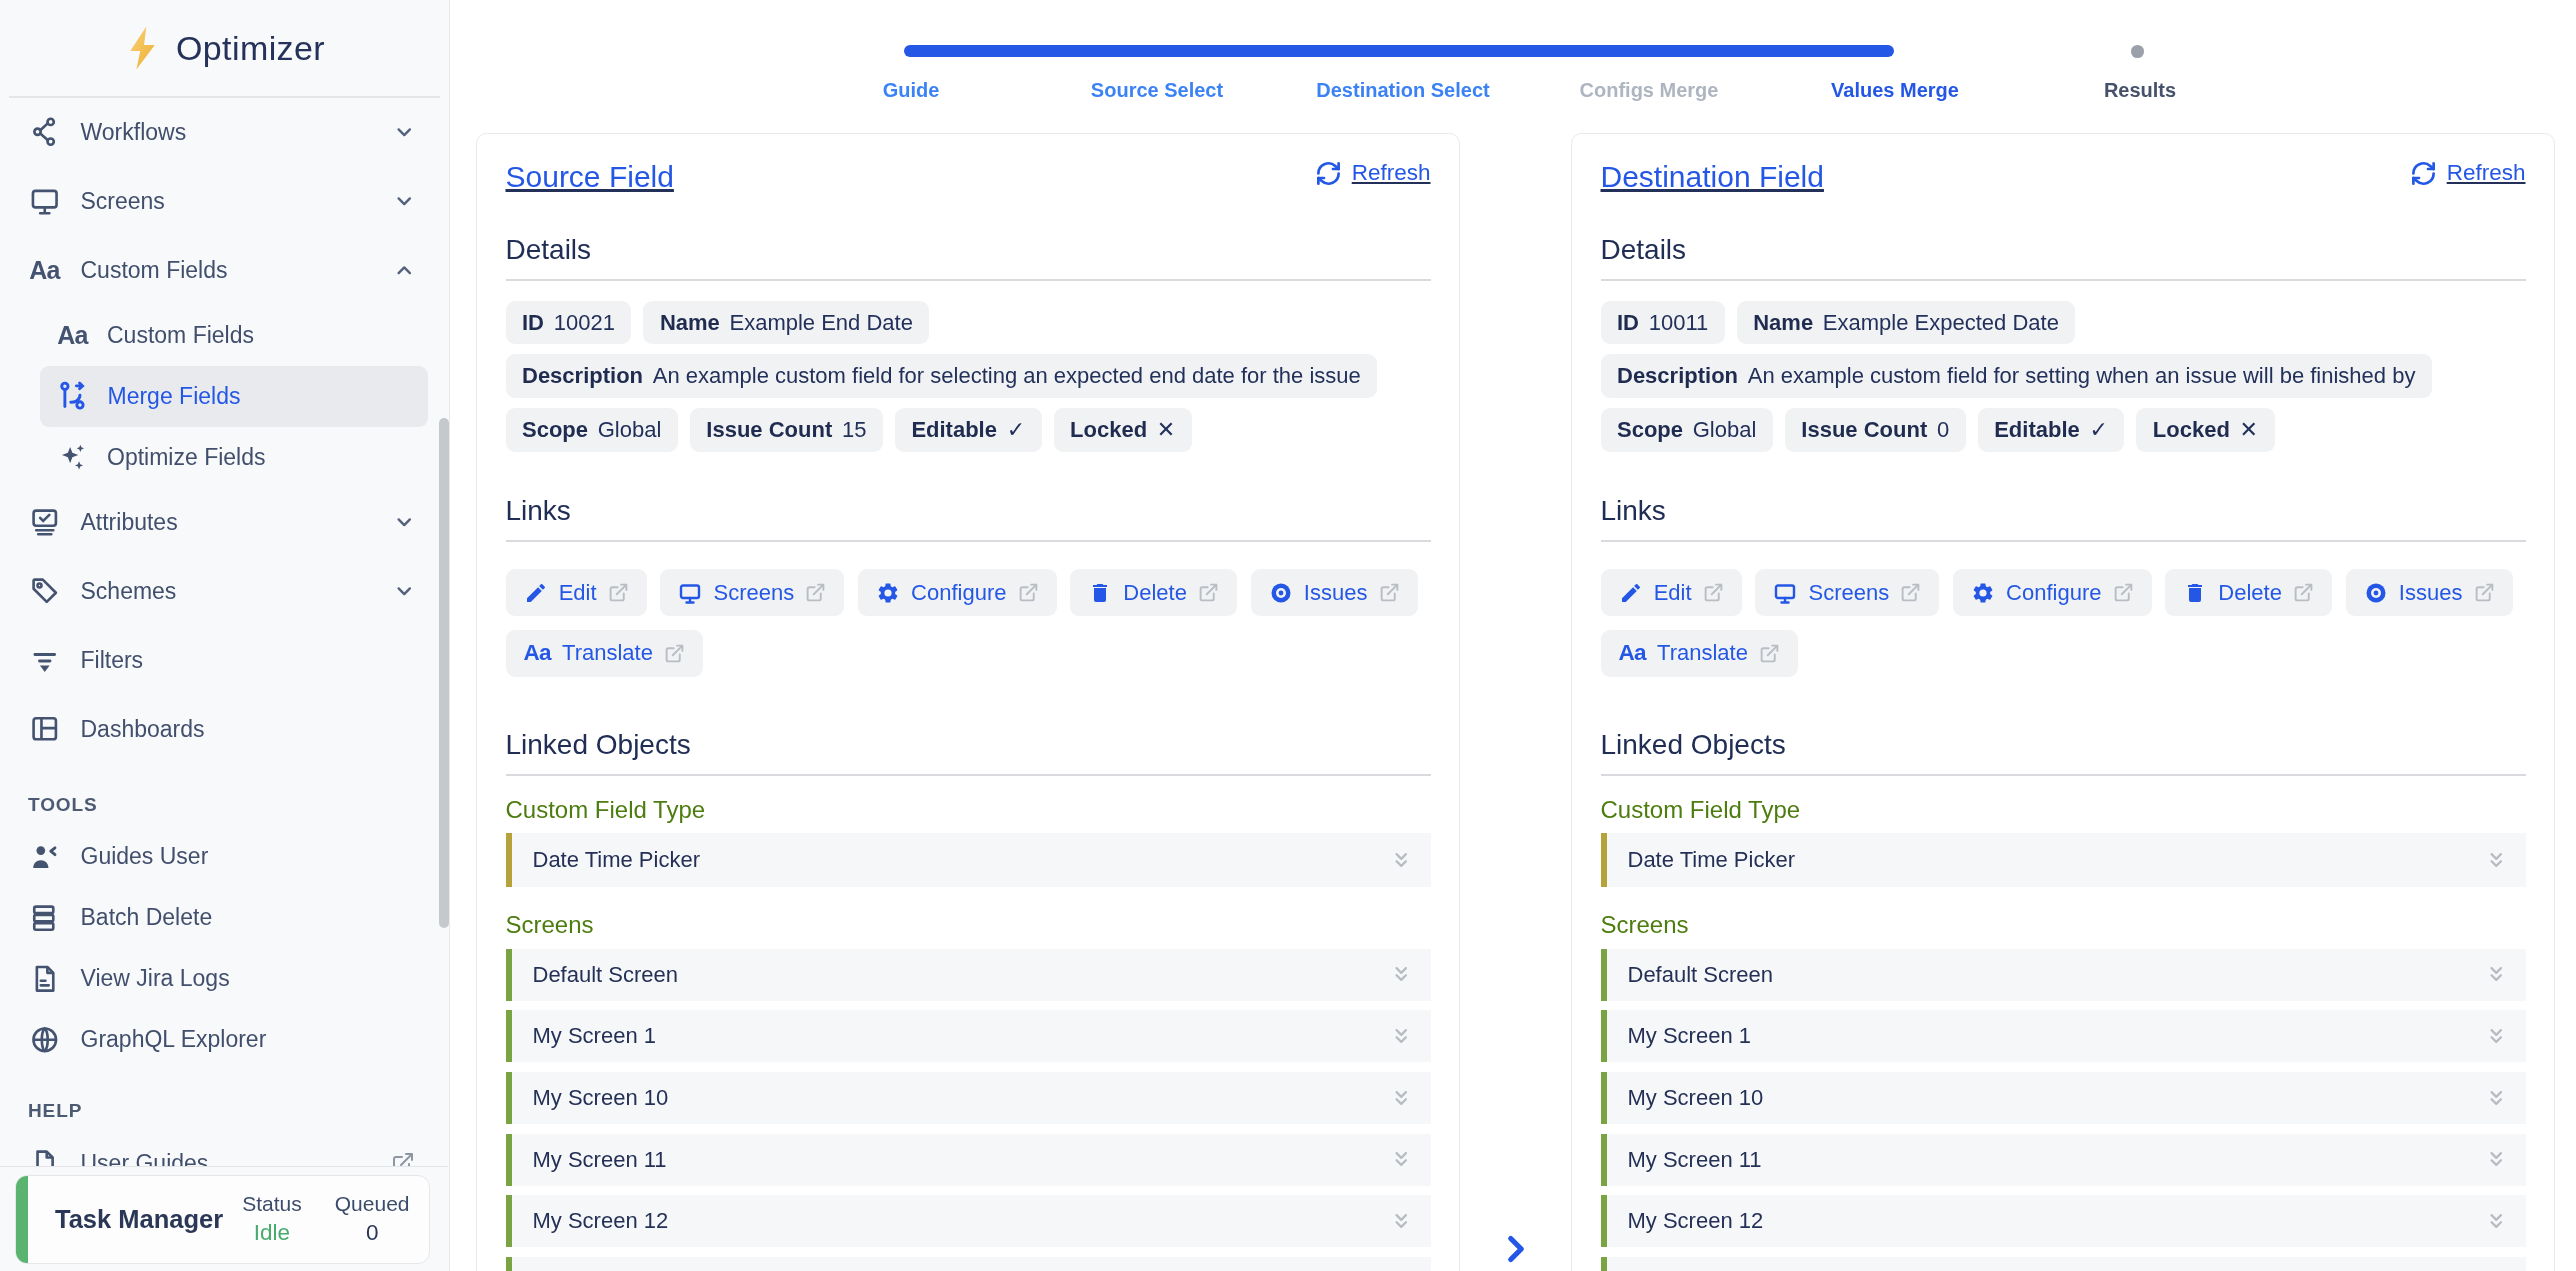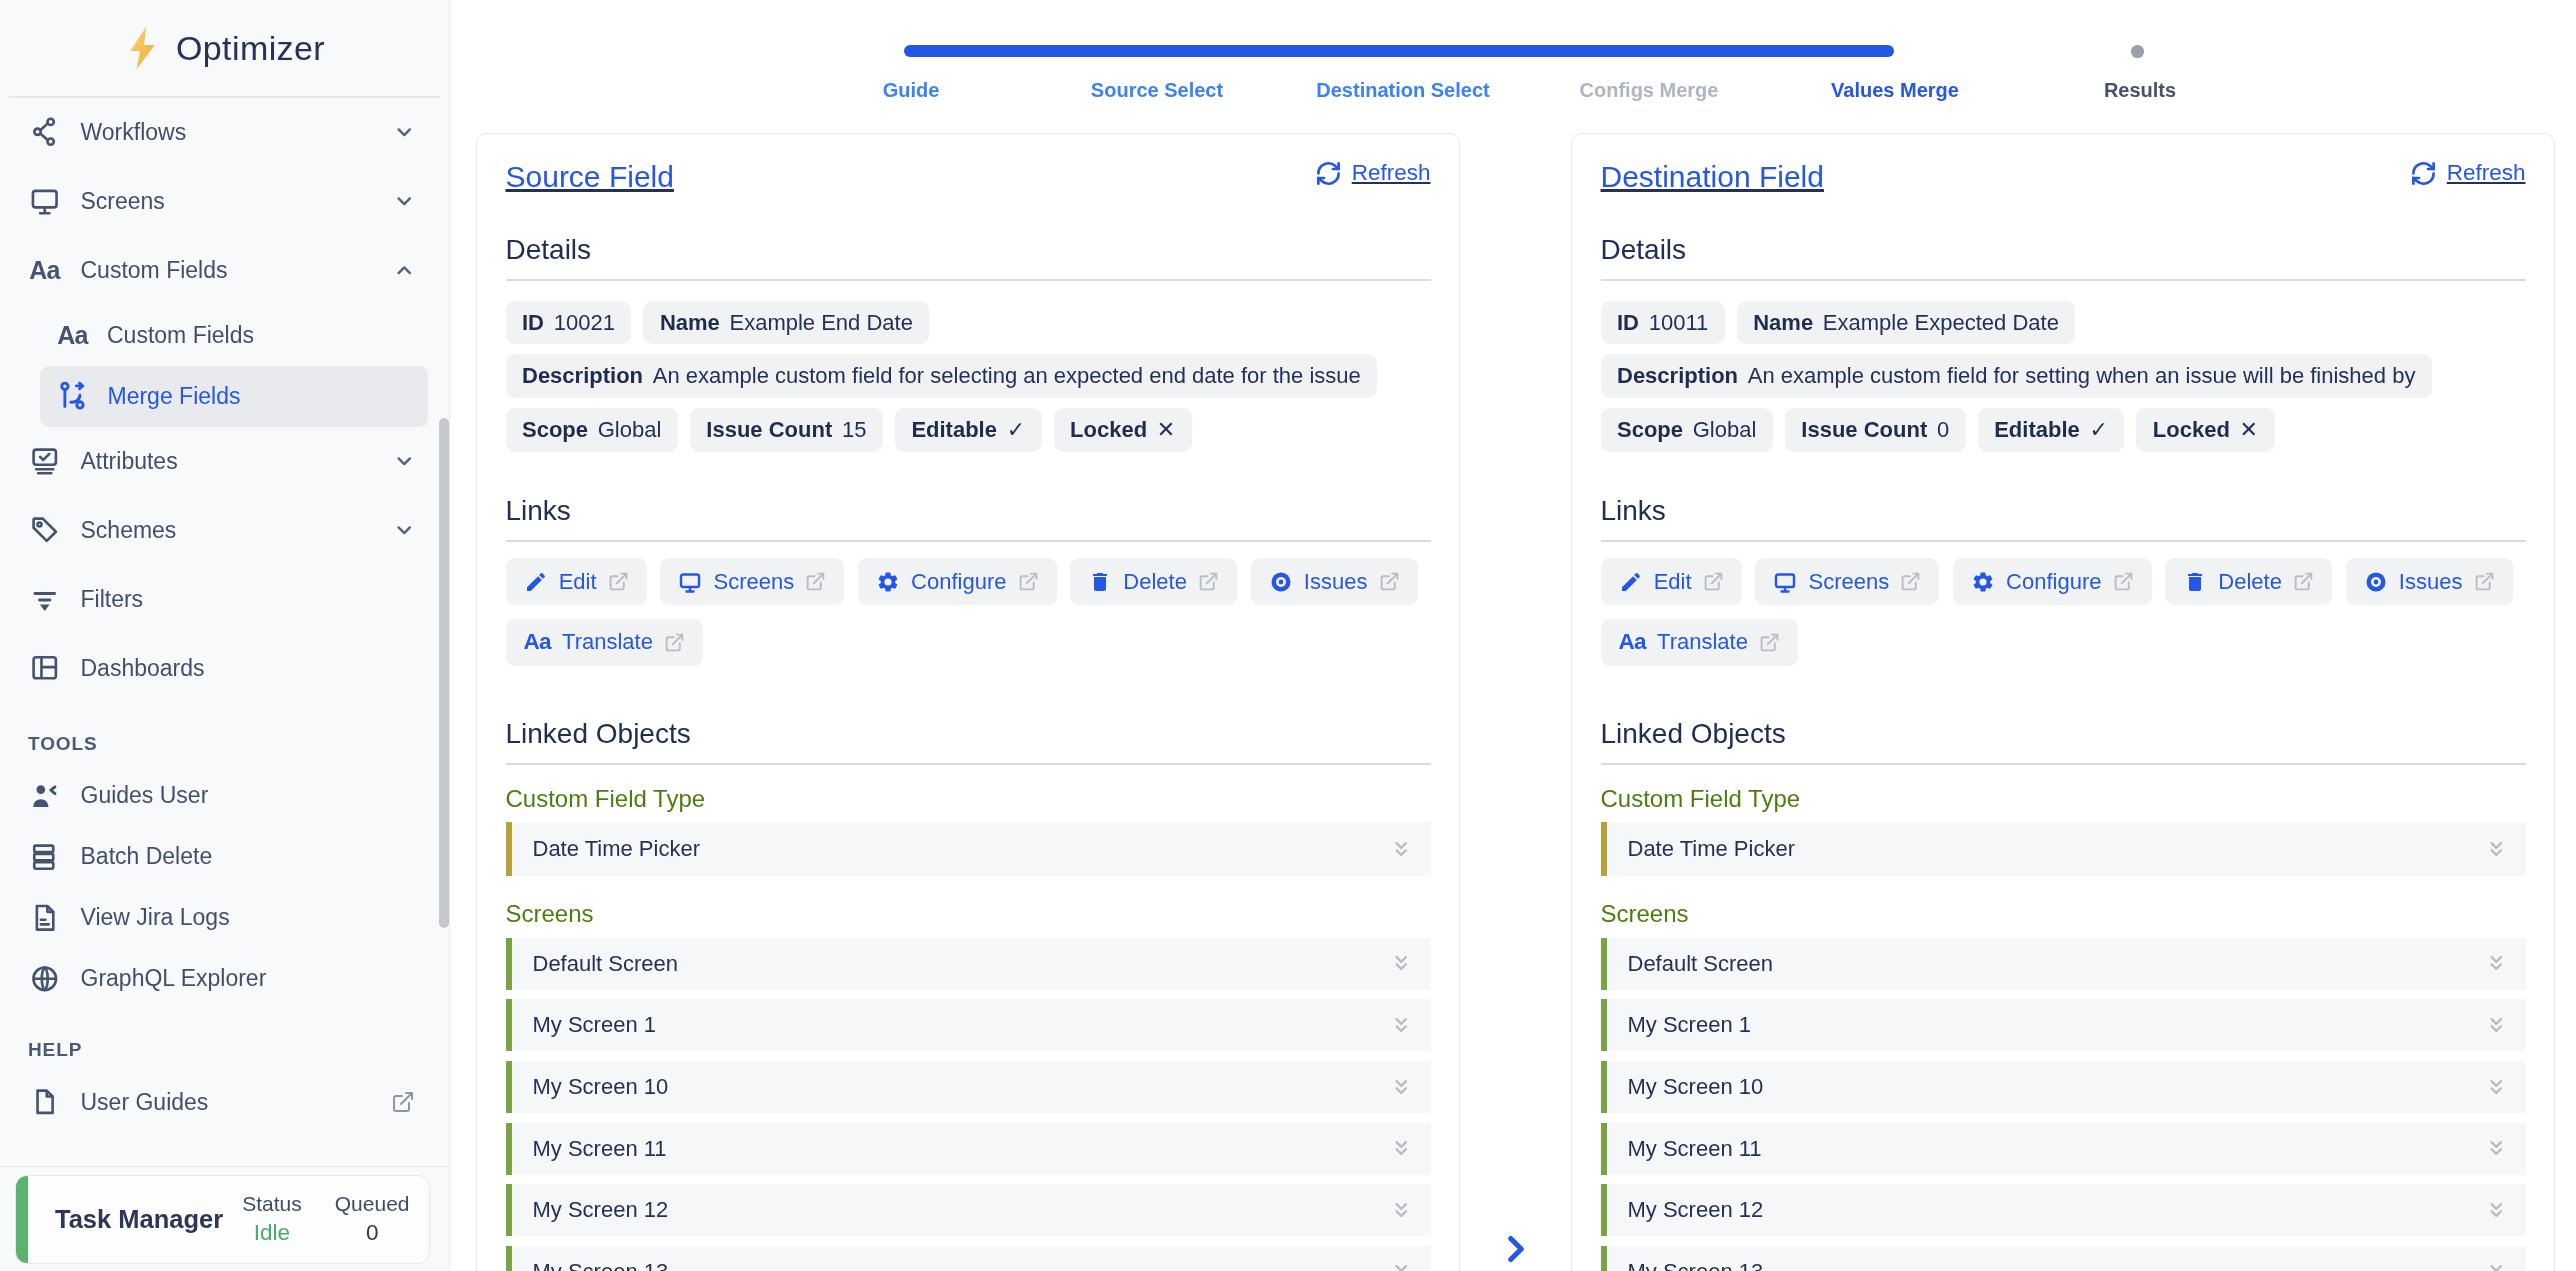--- a/index.html
+++ b/index.html
@@ -58,21 +58,21 @@
   .refresh-btn{display:flex;align-items:center;gap:9.7px;color:#2457e5;font-size:22.5px;cursor:pointer;}
   .sec-title{font-size:28px;font-weight:500;color:#202e55;margin-top:40px;}
   .sec-title.links{margin-top:43px;} .sec-title.objects{margin-top:52px;}
   .rule{height:2.2px;background:#d8dadd;margin-top:13.5px;}
   .badges{display:flex;flex-wrap:wrap;gap:12px;margin-top:19.5px;}
   .badges.tight{margin-top:10.5px;}
   .pill{display:inline-flex;align-items:center;gap:9.7px;background:#f1f2f4;border-radius:9px;
         padding:9px 16.5px;font-size:22px;color:#22305a;line-height:1.15;}
   .pill b{font-weight:700;color:#1f2c50;}
   .glyph{font-size:22px;}
-  .links-row{display:flex;flex-wrap:wrap;gap:13.5px;margin-top:16px;}
+  .links-row{display:flex;flex-wrap:wrap;gap:13.5px;margin-top:27px;}
   .link-btn{display:inline-flex;align-items:center;gap:11.2px;background:#f1f2f4;border-radius:9px;
             padding:10.5px 18px;font-size:22px;font-weight:500;color:#2457e5;cursor:pointer;}
   .link-btn .ext{color:#b9bdc4;}
   .aa-blue{font-size:22.5px;font-weight:700;color:#2457e5;letter-spacing:-0.7px;}
   .sub-title{font-size:24px;color:#4d7c0f;margin-top:24px;}
   .sub-title.first{margin-top:19.5px;}
   .obj-row{height:52px;background:#f6f7f9;border-left:6.7px solid #7aa344;display:flex;align-items:center;
            justify-content:space-between;padding:0 18px 0 21px;font-size:22px;color:#243056;
            margin-top:9.7px;cursor:pointer;}
   .obj-row.type{border-left-color:#b5a23a;height:54px;margin-top:9px;}
@@ -153,20 +153,30 @@
         <circle cx="6" cy="4.8" r="2.4"></circle>
           <path d="M6 7.2v13"></path>
         <path d="M17.5 9.5c0 4-4 5.5-7 5.5" transform="translate(0,2)"></path>
         <circle cx="17.5" cy="19" r="2.4"></circle>
           <path d="M14.8 4.5h4.5M17.2 2.3l2.3 2.2-2.3 2.2"></path>
       </svg>
       </span>
     <span>Merge Fields</span>
   </div>
 
+  <div class="nav-sub">
+    <span class="nicon">
+      <svg width="31.5" height="31.5" viewBox="0 0 24 24" fill="currentColor">
+        <path d="M10 4.5 11.7 9l4.5 1.7-4.5 1.7L10 16.9l-1.7-4.5-4.5-1.7L8.3 9z"></path>
+        <path d="M17.8 2.8l.8 2 2 .8-2 .8-.8 2-.8-2-2-.8 2-.8z"></path>
+        <path d="M16.8 15.5l.9 2.2 2.2.9-2.2.9-.9 2.2-.9-2.2-2.2-.9 2.2-.9z"></path>
+      </svg>
+      </span>
+    <span>Optimize Fields</span>
+  </div>
 
   <div class="nav-item">
     <span class="nicon">
       <svg width="31.5" height="31.5" viewBox="0 0 24 24" fill="none" stroke="currentColor" stroke-width="2" stroke-linecap="round">
         <rect x="3.5" y="3.5" width="17" height="11.5" rx="2"></rect>
           <path d="m8.5 9 2.3 2.3L15.5 6.8"></path>
         <path d="M5.5 18.5h13M7 21.5h10"></path>
       </svg>
       </span>
     <span>Attributes</span>

